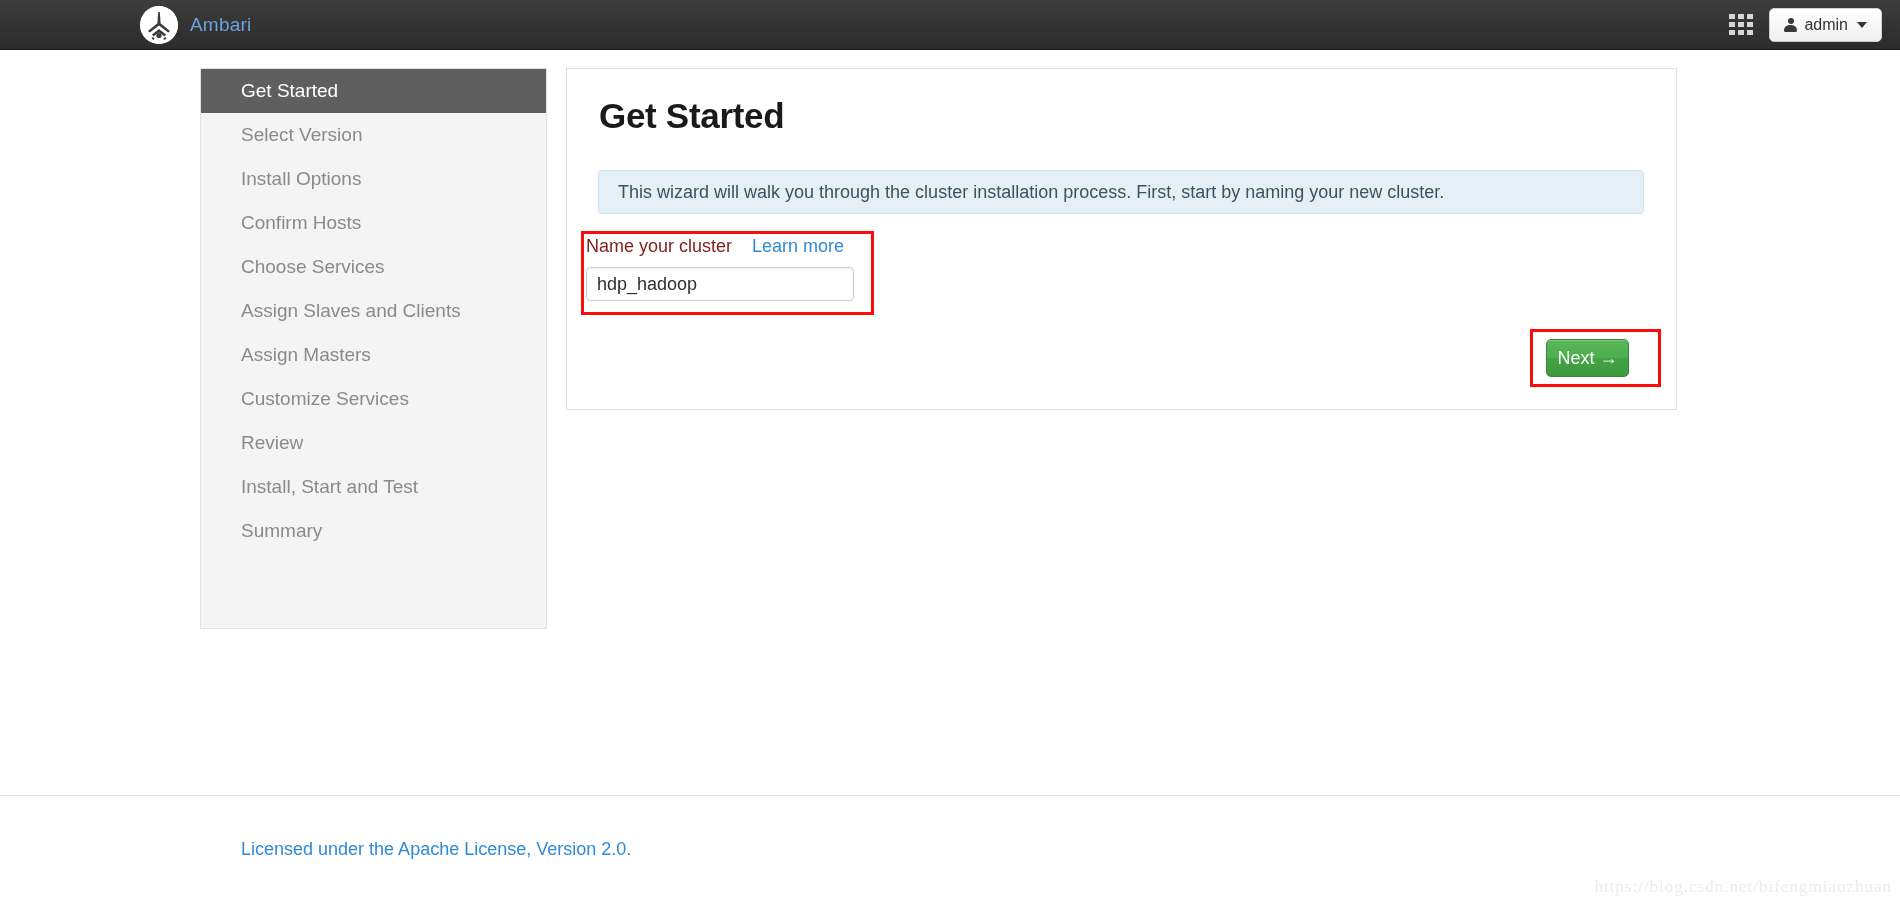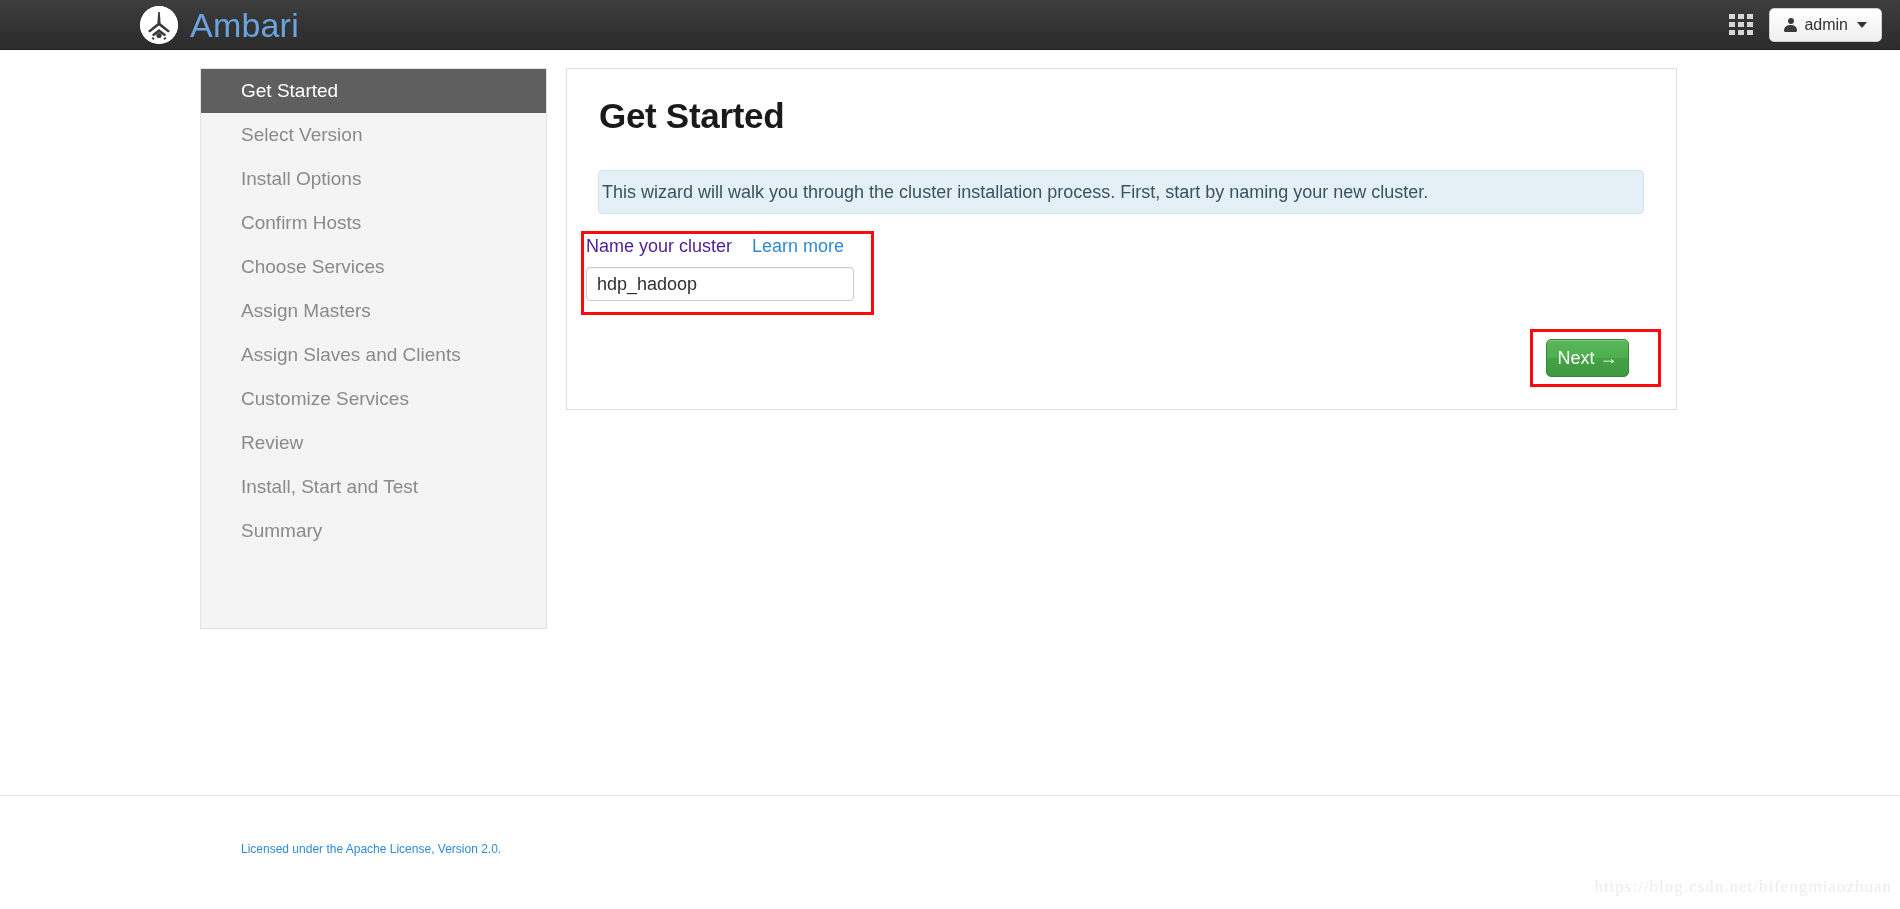--- a/index.html
+++ b/index.html
@@ -39,21 +39,21 @@
     width: 38px; height: 38px;
     border-radius: 50%;
     background: #ffffff;
     display: block;
     position: relative;
     overflow: hidden;
   }
   .logo-circle svg { display:block; }
   #brand-title {
     color: #6aa3dd;
-    font-size: 34px;
+    font-size: 19px;
     font-weight: 400;
     letter-spacing: 0.2px;
   }
   #nav-right {
     position: absolute;
     right: 18px;
     top: 0;
     height: 50px;
     display: flex;
     align-items: center;
@@ -170,21 +170,21 @@
     left: 31px;
     top: 101px;
     width: 1046px;
     height: 44px;
     background: #e4f0f6;
     border: 1px solid #cfe3ee;
     border-radius: 4px;
     box-sizing: border-box;
     display: flex;
     align-items: center;
-    padding-left: 3px;
+    padding-left: 19px;
     font-size: 18px;
     color: #3b5360;
   }
 
   
   #cluster-name-highlight {
     position: absolute;
     left: 581px;
     top: 231px;
     width: 293px;
@@ -193,21 +193,21 @@
     box-sizing: border-box;
   }
   #cluster-name-group {
     position: absolute;
     left: 586px;
     top: 236px;
     width: 283px;
   }
   #cluster-name-label {
     font-size: 18px;
-    color: #4c1d95;
+    color: #7f1d1d;
   }
   #learn-more-link {
     font-size: 18px;
     color: #2f8ad6;
     text-decoration: none;
     cursor: pointer;
     margin-left: 20px;
   }
   #cluster-name-input {
     margin-top: 10px;
@@ -264,21 +264,21 @@
   }
   #footer {
     position: absolute;
     left: 241px;
     top: 835px;
     line-height: 29px;
   }
   #footer a {
     display: block;
     color: #2f8ad6;
-    font-size: 12px;
+    font-size: 18px;
     text-decoration: none;
     cursor: pointer;
   }
   #watermark {
     position: absolute;
     right: 8px;
     bottom: 12px;
     color: #ececec;
     font-size: 17px;
     font-family: "Liberation Serif", serif;
@@ -328,22 +328,22 @@
   </div>
 </div>
 
 <div id="wizard-sidebar">
 
   <div class="sidebar-item active">Get Started</div>
   <div class="sidebar-item">Select Version</div>
   <div class="sidebar-item">Install Options</div>
   <div class="sidebar-item">Confirm Hosts</div>
   <div class="sidebar-item">Choose Services</div>
+  <div class="sidebar-item">Assign Slaves and Clients</div>
   <div class="sidebar-item">Assign Masters</div>
-  <div class="sidebar-item">Assign Slaves and Clients</div>
   <div class="sidebar-item">Customize Services</div>
   <div class="sidebar-item">Review</div>
   <div class="sidebar-item">Install, Start and Test</div>
   <div class="sidebar-item">Summary</div>
 </div>
 
 <div id="content-panel">
   <div id="page-title">Get Started</div>
   <div id="info-alert">This wizard will walk you through the cluster installation process. First, start by naming your new cluster.</div>
 </div>

